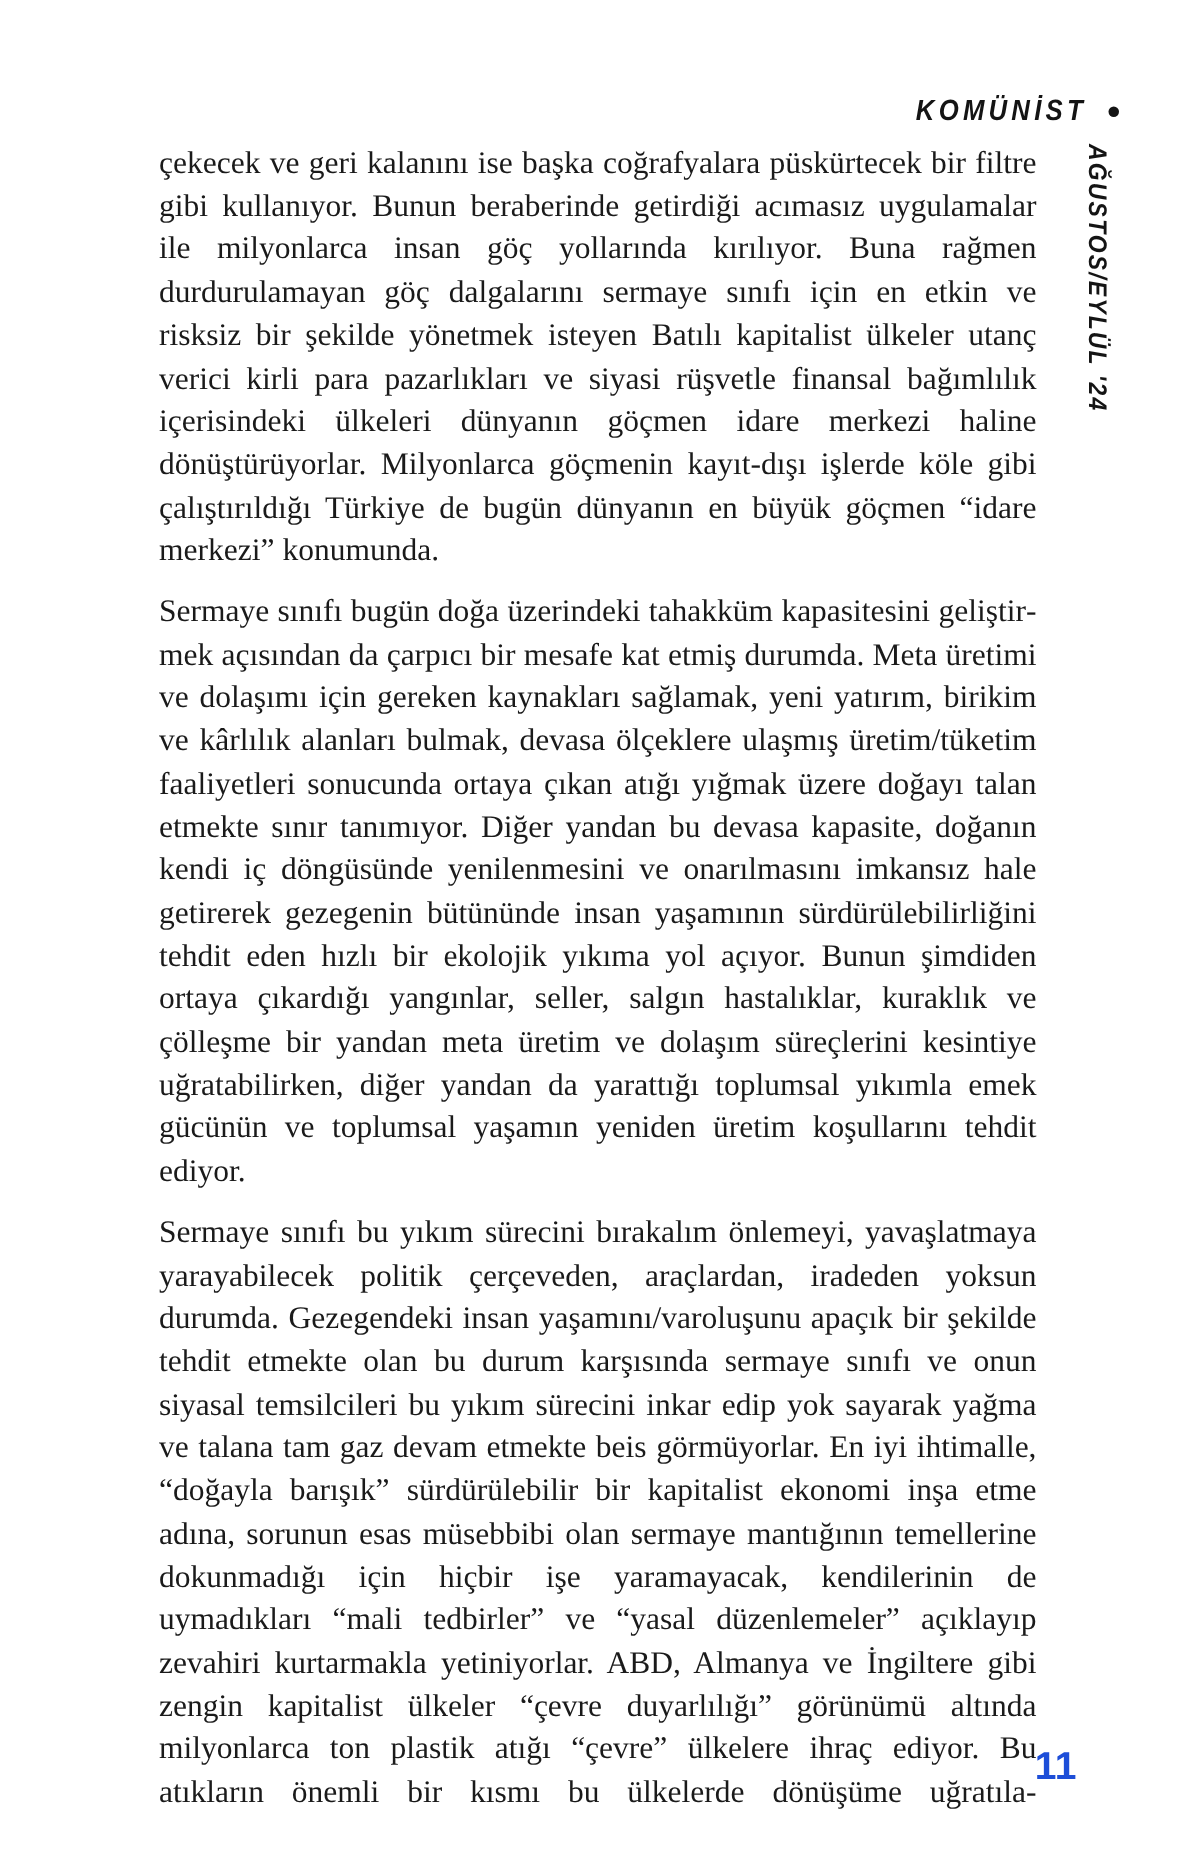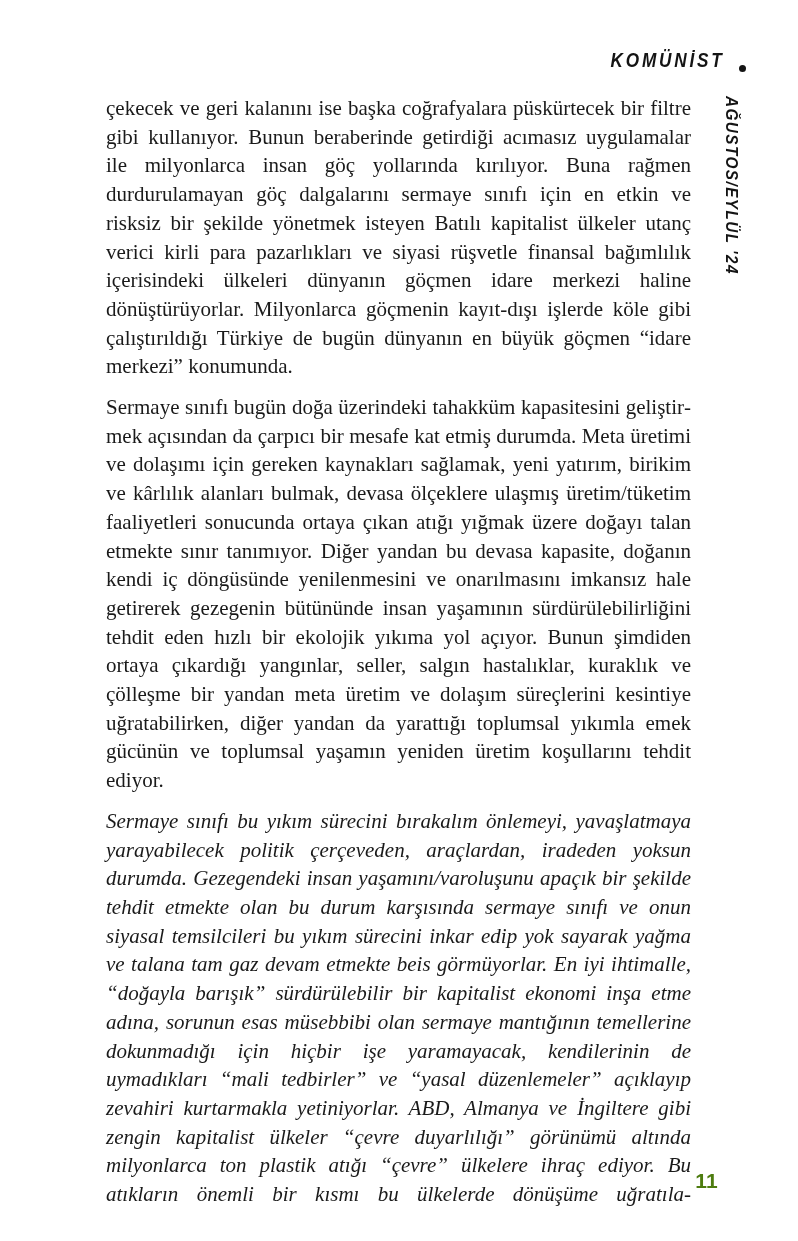--- a/index.html
+++ b/index.html
@@ -20,23 +20,23 @@
 
   .page {
     position: absolute;
     inset: 0;
   }
 
   
   .running-head {
     position: absolute;
     right: 52px;
-    top: 48px;
+    top: 62px;
     display: flex;
-    align-items: flex-end;
+    align-items: center;
     gap: 13px;
     height: 24px;
   }
   .running-head-title {
     font-family: "Liberation Sans Narrow", "Liberation Sans", "DejaVu Sans", sans-serif;
     font-weight: 700;
     font-style: italic;
     font-size: 19.5px;
     letter-spacing: 3.2px;
     color: #141414;
@@ -91,32 +91,31 @@
     hyphens: manual;
     -webkit-hyphens: manual;
     text-indent: 0;
     word-spacing: 0.1px;
   }
   .text-column p:last-child {
     margin-bottom: 0;
   }
   .text-column p.last-run {
     text-align-last: justify;
-    font-style: italic;
   }
 
   
   .folio {
     position: absolute;
     right: 80px;
     bottom: 48px;
     font-family: "Liberation Sans", "DejaVu Sans", sans-serif;
     font-weight: 700;
-    font-size: 21px;
-    color: #4d7c0f;
+    font-size: 26px;
+    color: #1d4ed8;
     letter-spacing: 0.3px;
   }
 </style>
 </head>
 <body>
 
 <div class="page">
 
   <div class="running-head">
     <span class="running-head-title">KOMÜNİST</span>

